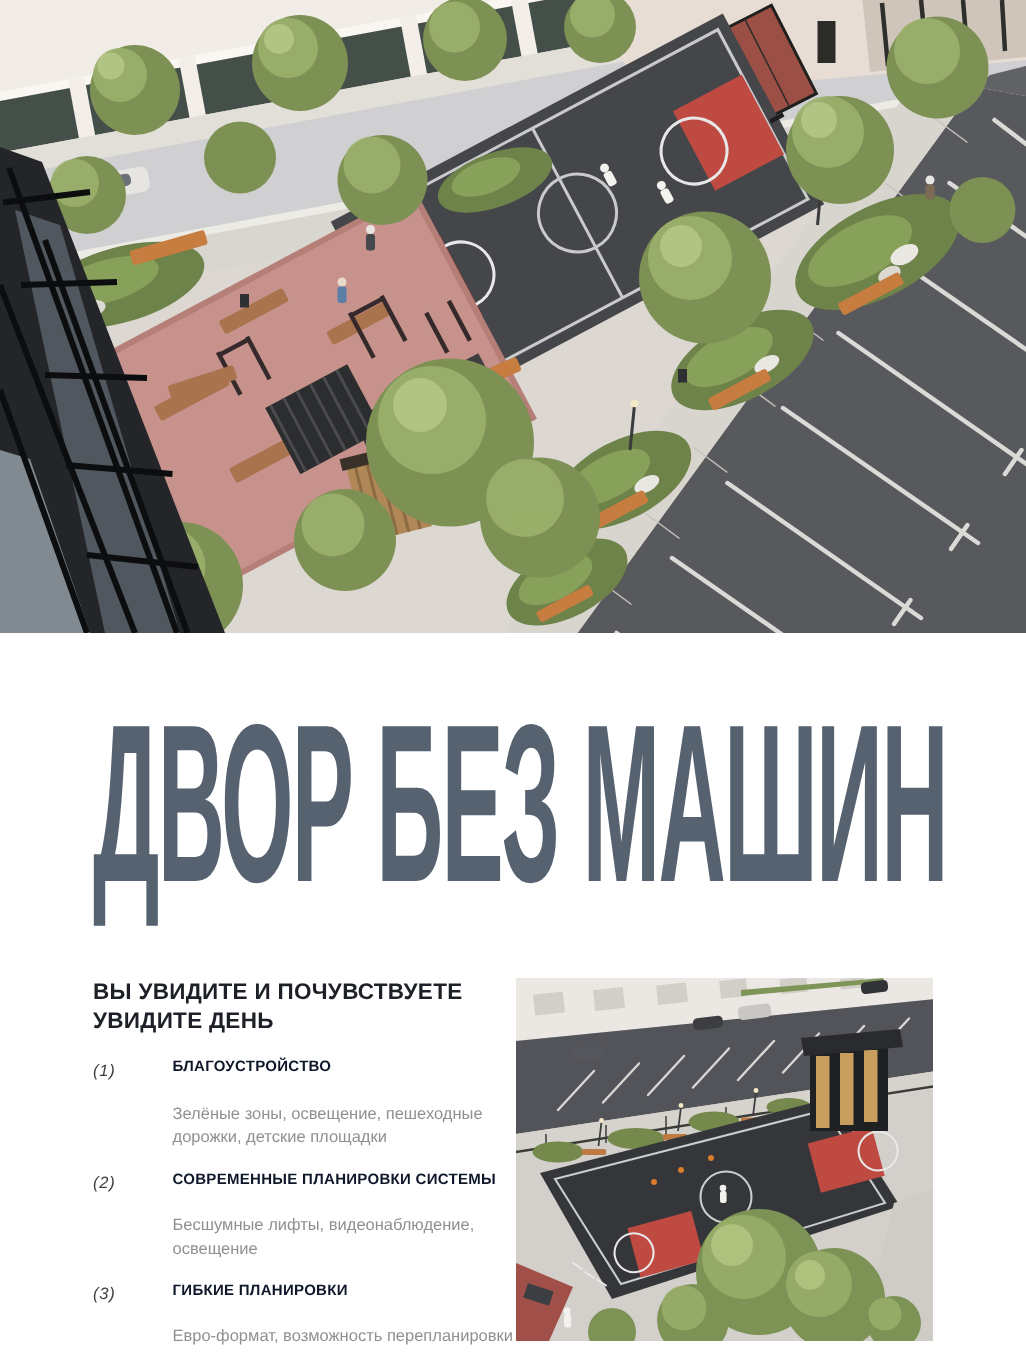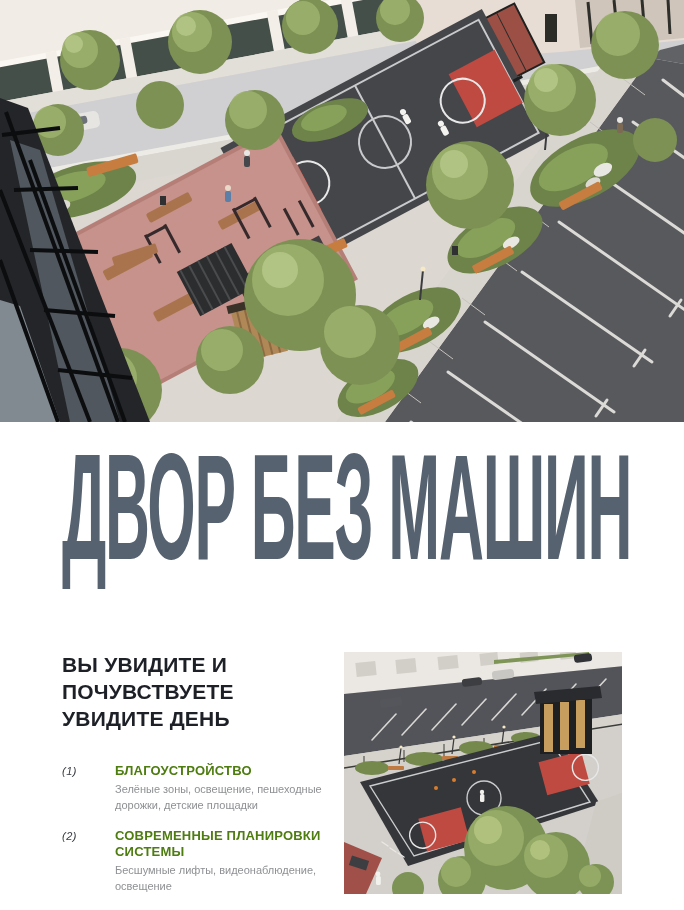--- a/index.html
+++ b/index.html
@@ -1,28 +1,28 @@
 <!DOCTYPE html>
 <html style="--headline: #566270; --court-red: #bf4a42; --court-dark: #45464a; --bench-wood: #c77c40; --asphalt: #58595d;"><head>
 <meta charset="utf-8">
 <style>
   html,body{margin:0;padding:0;background:#ffffff;}
   body{width:684px;height:910px;overflow:hidden;font-family:"Liberation Sans",sans-serif;position:relative;}
   .hero{position:absolute;left:0;top:0;width:684px;height:422px;overflow:hidden;background:#ddd8d2;}
   .hero svg{display:block;width:684px;height:422px;}
-  .headline-wrap{position:absolute;left:62px;top:446px;width:560px;height:128px;overflow:visible;}
+  .headline-wrap{position:absolute;left:62px;top:474px;width:560px;height:128px;overflow:visible;}
   .headline{font-weight:700;font-size:150px;line-height:0.82;letter-spacing:-3px;color:var(--headline,#566270);transform:scaleX(0.415);transform-origin:left top;white-space:nowrap;}
   .features{position:absolute;left:62px;top:652px;width:560px;display:flex;justify-content:space-between;}
   .features-left{width:284px;}
-  .features-heading{font-weight:700;font-size:21px;line-height:1.28;color:#1d2026;letter-spacing:.2px;margin:0 0 30px 0;}
+  .features-heading{font-weight:700;font-size:15px;line-height:1.28;color:#1d2026;letter-spacing:.2px;margin:0 0 16px 0;}
   .feature-item{display:flex;margin-bottom:14px;}
   .feature-num{flex:0 0 53px;font-size:11px;font-style:italic;color:#3a3d42;padding-top:2px;letter-spacing:.5px;}
   .feature-body{flex:1;max-width:231px;}
-  .feature-title{font-weight:700;font-size:13px;line-height:1.22;color:#4d7c0f;letter-spacing:.2px;}
-  .feature-desc{font-size:11px;line-height:1.42;color:#8e9093;margin-top:4px;}
+  .feature-title{font-weight:700;font-size:10px;line-height:1.22;color:#0f172a;letter-spacing:.2px;}
+  .feature-desc{font-size:11px;line-height:1.42;color:#8e9093;margin-top:17px;}
   .secondary{width:280px;height:242px;overflow:hidden;background:#d5d2cd;align-self:flex-start;}
   .secondary svg{display:block;width:280px;height:242px;}
 </style>
 </head>
 <body>
 
 <div class="hero">
   <svg viewBox="0 0 684 422" preserveAspectRatio="none">
 
     <rect x="0" y="0" width="684" height="422" fill="#dcd7d1"></rect>
@@ -330,20 +330,24 @@
     <div class="feature-item">
       <div class="feature-num">(2)</div>
       <div class="feature-body">
         <div class="feature-title">СОВРЕМЕННЫЕ ПЛАНИРОВКИ СИСТЕМЫ</div>
         <div class="feature-desc">Бесшумные лифты, видеонаблюдение, освещение</div>
       </div>
     </div>
 
     <div class="feature-item">
       <div class="feature-num">(3)</div>
+      <div class="feature-body">
+        <div class="feature-title">ГИБКИЕ ПЛАНИРОВКИ</div>
+        <div class="feature-desc">Евро-формат, возможность перепланировки</div>
+      </div>
     </div>
 
   </div>
 
   <div class="secondary">
     <svg viewBox="0 0 280 242" preserveAspectRatio="none">
       <rect x="0" y="0" width="280" height="242" fill="#d3d0cb"></rect>
 
       <g>
         <polygon points="0,0 280,0 280,14 0,42" fill="#ebe8e3"></polygon>

